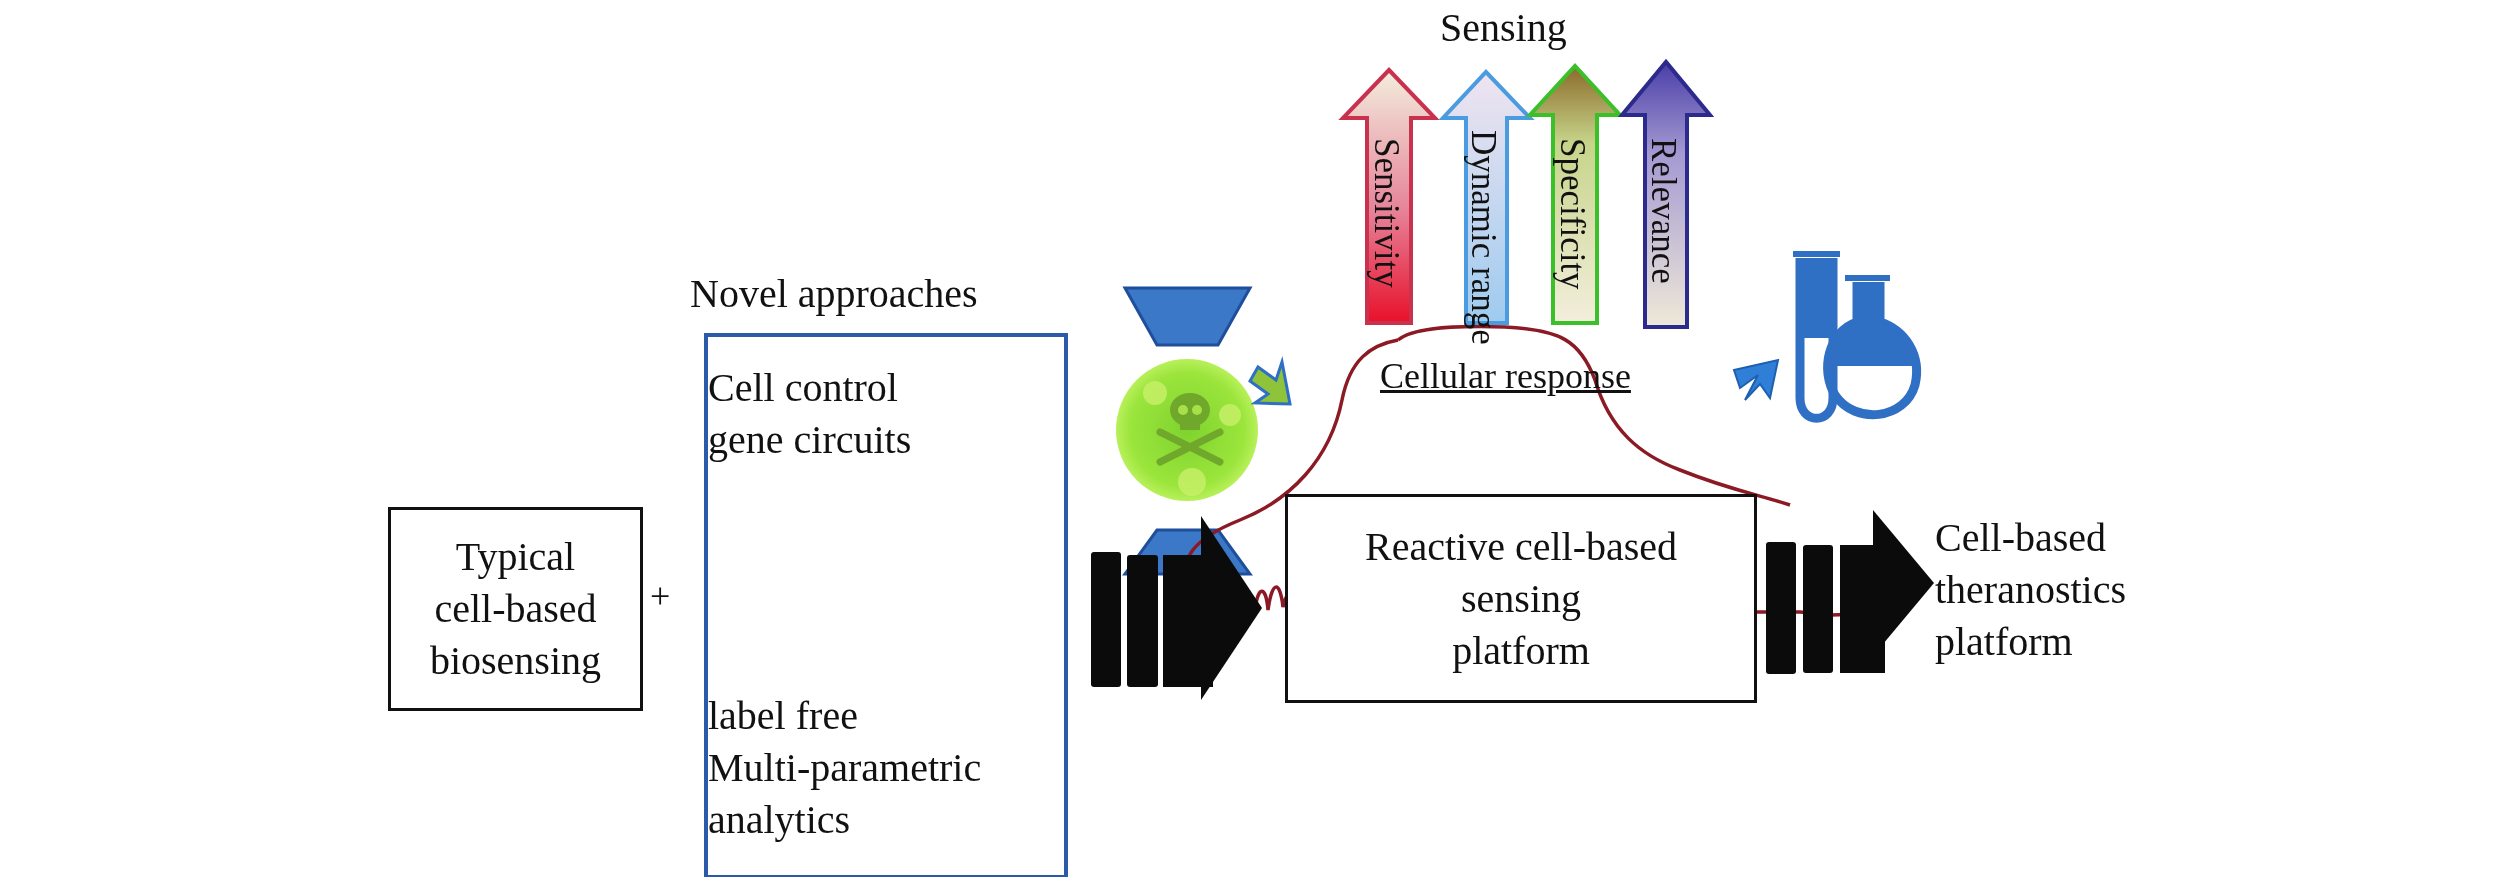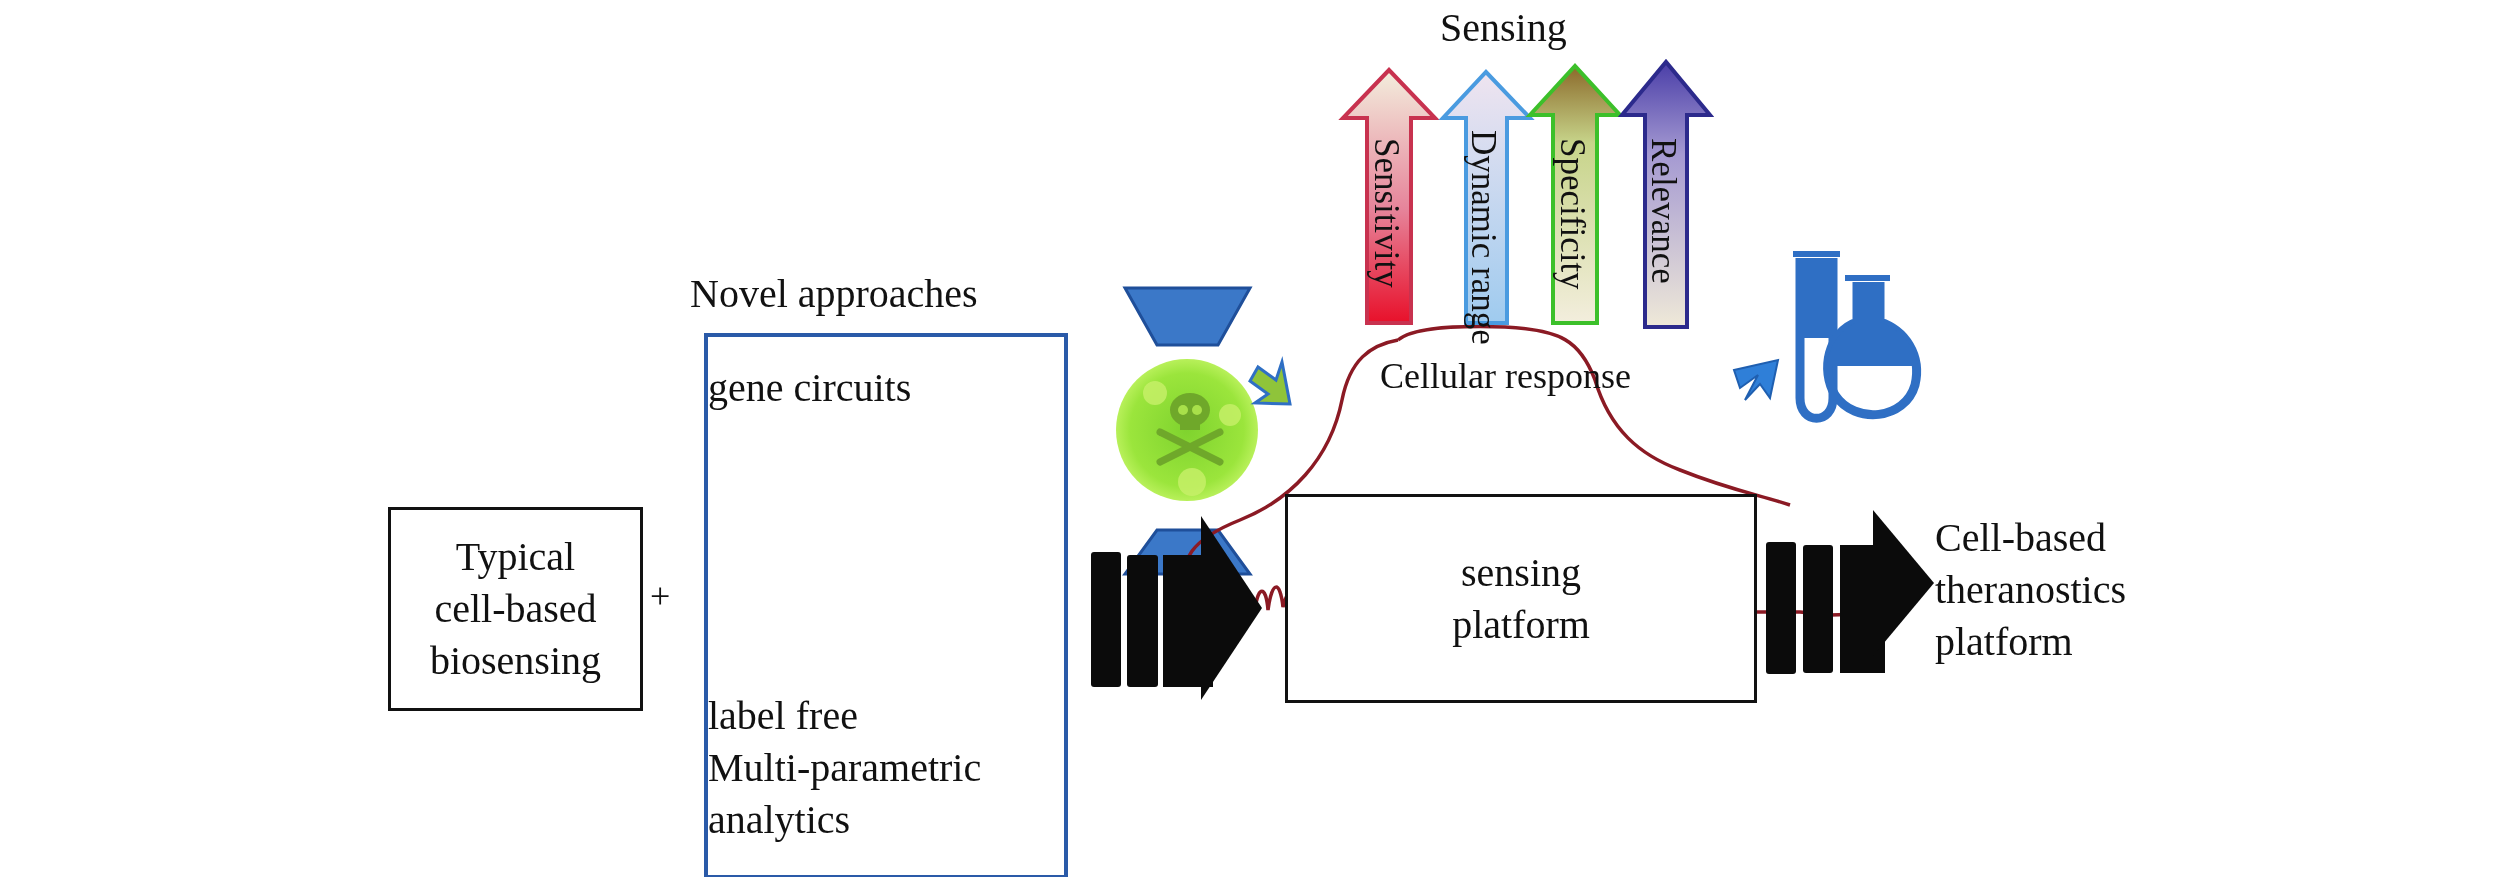--- a/index.html
+++ b/index.html
@@ -115,44 +115,46 @@
 <div class="abs" style="left:1486px; top:130px; width:0; height:0;">
   <div style="position:absolute; transform:rotate(90deg); transform-origin:left top; font-size:35px; white-space:nowrap; left:17px; top:0;">Dynamic range</div>
 </div>
 <div class="abs" style="left:1575px; top:138px; width:0; height:0;">
   <div style="position:absolute; transform:rotate(90deg); transform-origin:left top; font-size:35px; white-space:nowrap; left:17px; top:0;">Specificity</div>
 </div>
 <div class="abs" style="left:1666px; top:138px; width:0; height:0;">
   <div style="position:absolute; transform:rotate(90deg); transform-origin:left top; font-size:35px; white-space:nowrap; left:17px; top:0;">Relevance</div>
 </div>
 
-<div class="abs txt" style="left:1380px; top:350px; width:310px; font-size:36px;">Cellular response</div>
+<div class="abs txt" style="left:1380px; top:350px; width:310px; font-size:36px;text-decoration:underline;">Cellular response</div>
 
 <div class="abs txt" style="left:690px; top:268px; width:400px;">Novel approaches</div>
 
 <div class="box" style="left:388px; top:499px; width:255px; height:204px;margin-top:8px;">
   <div class="txt">Typical</div>
   <div class="txt">cell-based</div>
   <div class="txt">biosensing</div>
 </div>
 
 <div class="abs txt" style="left:650px; top:570px; width:40px; font-size:36px;">+</div>
 
 <div class="blue-box" style="left:704px; top:333px; width:364px; height:546px;">
   <div style="position:absolute; left:0; right:0; top:25px;">
+    <div class="txt">Cell control</div>
     <div class="txt">gene circuits</div>
   </div>
   <div style="position:absolute; left:0; right:0; top:353px;">
     <div class="txt">label free</div>
     <div class="txt">Multi-parametric</div>
     <div class="txt">analytics</div>
   </div>
 </div>
 
 <div class="box" style="left:1285px; top:494px; width:472px; height:209px;">
+  <div class="txt">Reactive cell-based</div>
   <div class="txt">sensing</div>
   <div class="txt">platform</div>
 </div>
 
 <div class="abs" style="left:1935px; top:512px; width:250px;">
   <div class="txt">Cell-based</div>
   <div class="txt">theranostics</div>
   <div class="txt">platform</div>
 </div>
 

